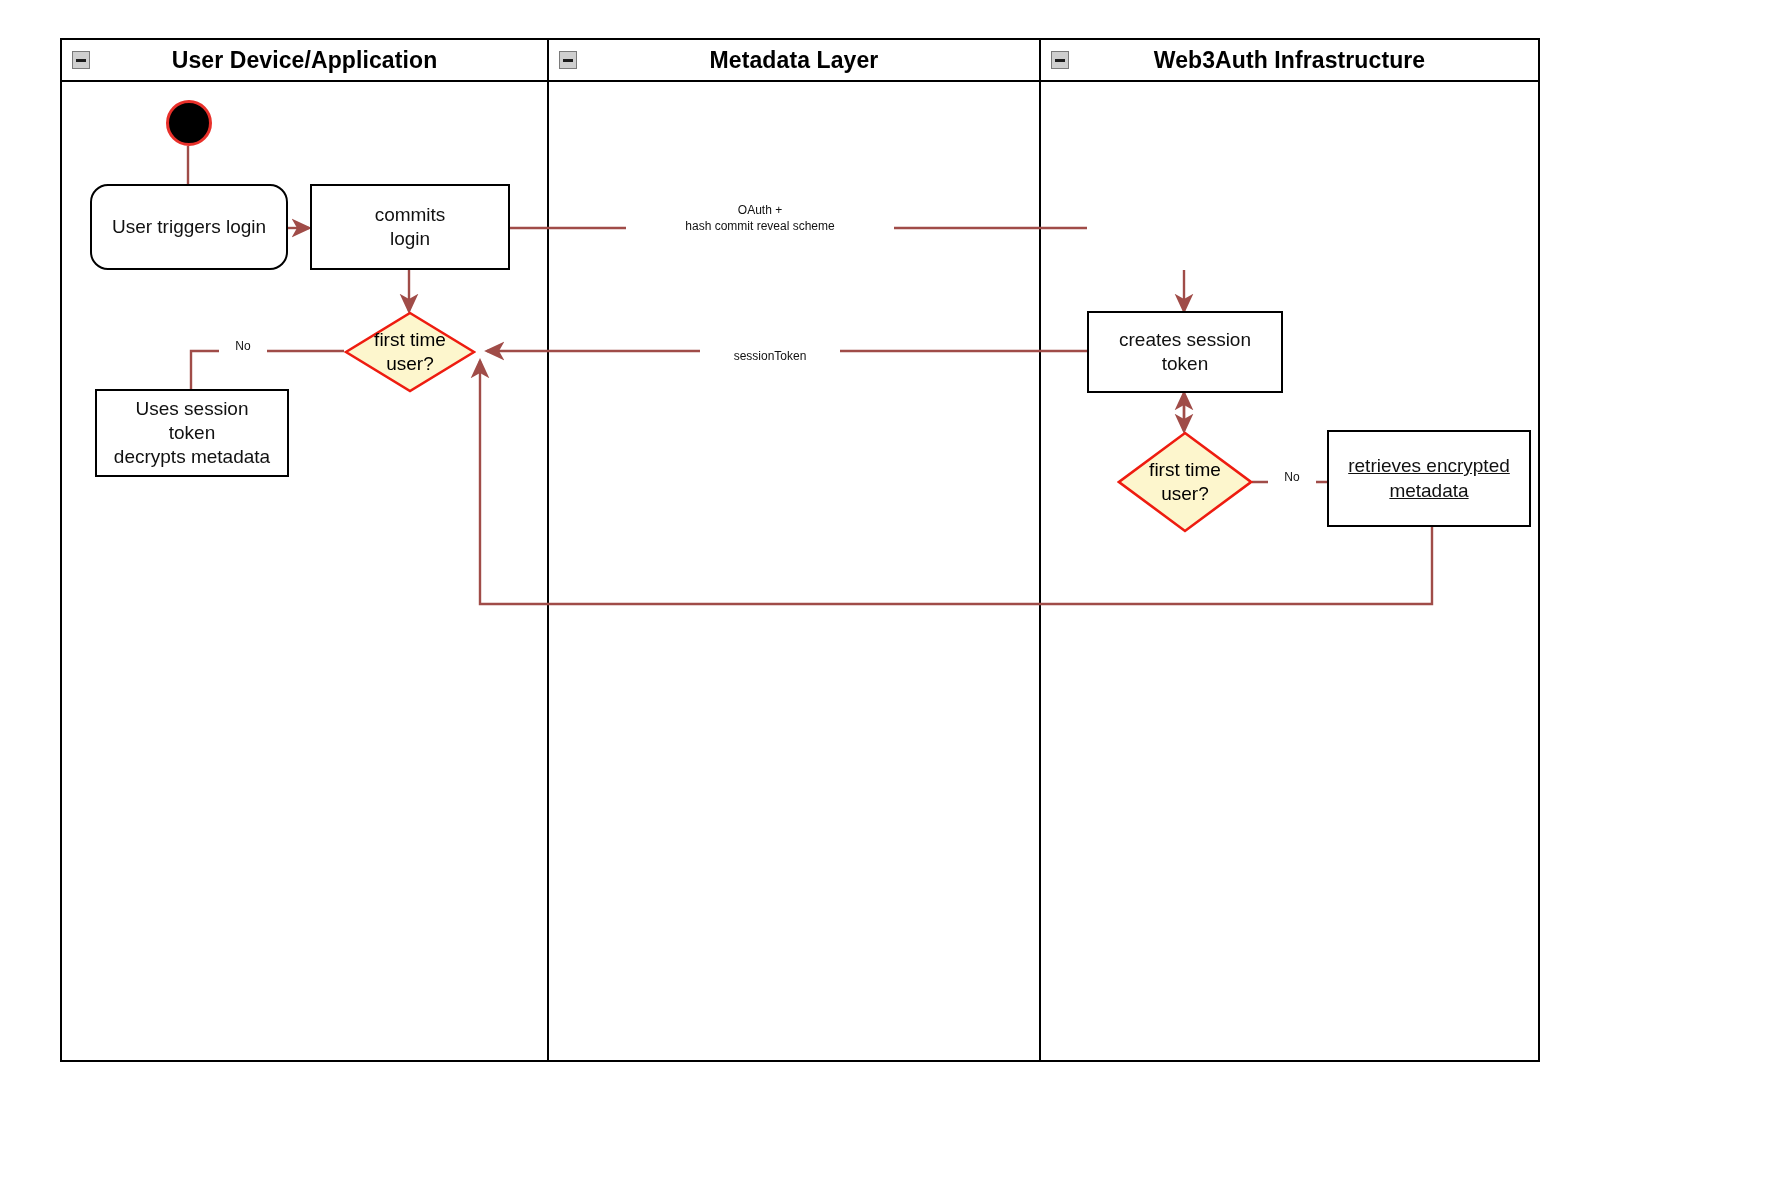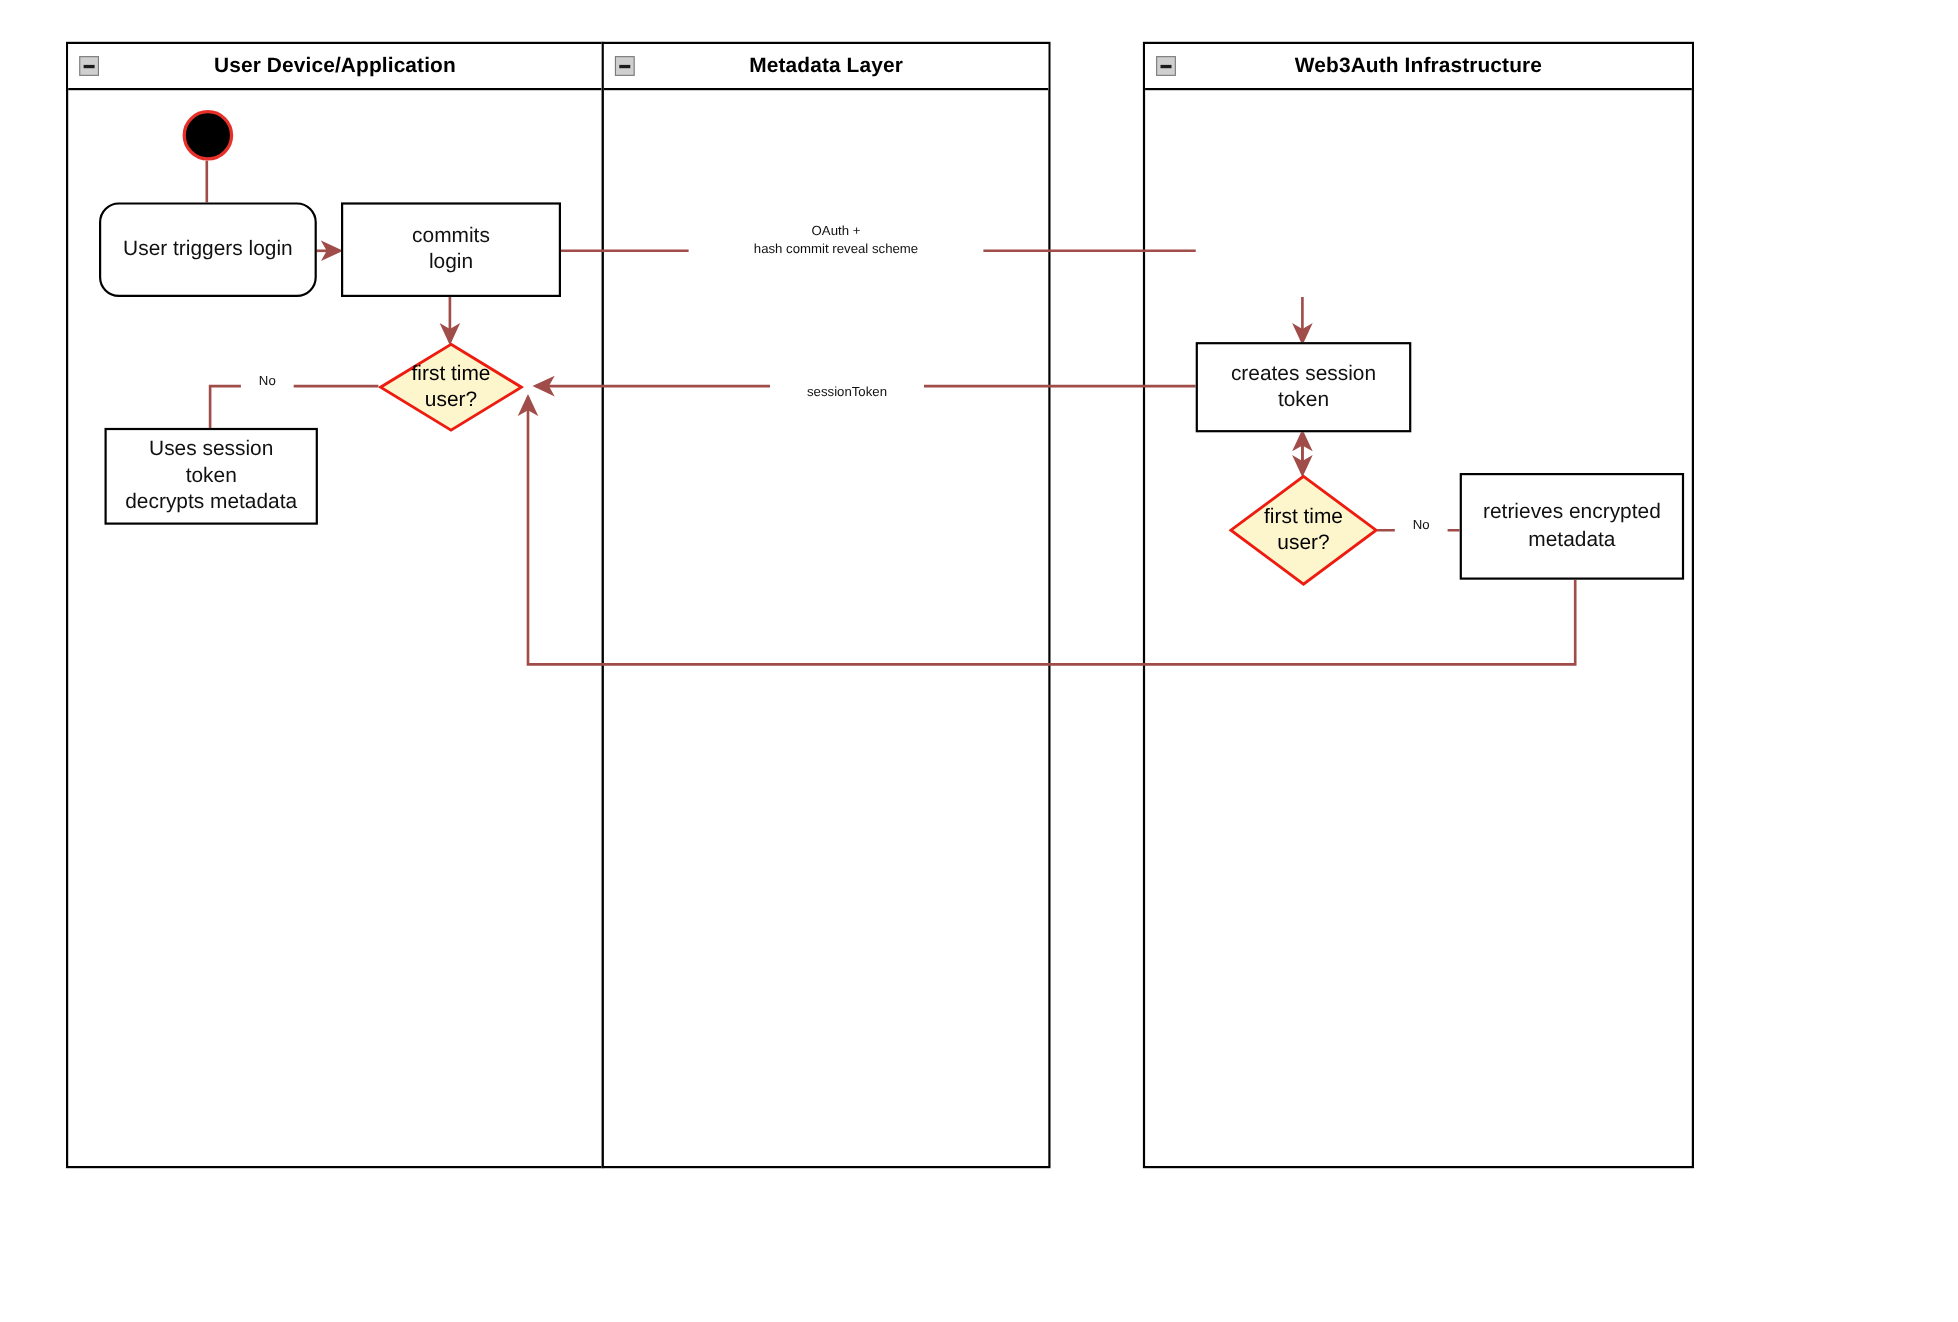--- a/index.html
+++ b/index.html
@@ -3,21 +3,21 @@
 <meta charset="utf-8">
 <title>Web3Auth Login Activity Diagram</title>
 <style>
   html,body{margin:0;padding:0;background:#ffffff;}
   body{font-family:"Liberation Sans",sans-serif;}
   #canvas{position:relative;width:1780px;height:1202px;background:#fff;overflow:hidden;}
 
   .lane{position:absolute;border:2px solid #000;box-sizing:border-box;background:#fff;}
   .lane-header{position:absolute;left:0;top:0;right:0;height:42px;border-bottom:2px solid #000;box-sizing:border-box;
                display:flex;align-items:center;justify-content:center;background:#fff;}
-  .lane-title{font-size:19px;font-weight:bold;color:#000;letter-spacing:0.1px;}
+  .lane-title{font-size:23px;font-weight:bold;color:#000;letter-spacing:0.1px;}
   .collapse-icon{position:absolute;left:10px;top:11px;width:18px;height:18px;border:1px solid #7a7a7a;
                  background:#cfcfcf;box-sizing:border-box;display:flex;align-items:center;justify-content:center;}
   .collapse-icon i{display:block;width:10px;height:3px;background:#1c1c1c;}
 
   .node{position:absolute;box-sizing:border-box;border:2px solid #000;background:#fff;
         display:flex;align-items:center;justify-content:center;text-align:center;
         font-size:19px;color:#111;line-height:1.28;padding:2px 6px;}
 
   .diamond{position:absolute;}
   .diamond svg{position:absolute;left:0;top:0;}
@@ -38,21 +38,21 @@
 
   <div class="lane" style="left:60px;top:38px;width:489px;height:1024px;">
     <div class="lane-header">
       <span class="collapse-icon">
           <i></i>
         </span>
       <span class="lane-title">User Device/Application</span>
     </div>
   </div>
 
-  <div class="lane" style="left:547px;top:38px;width:408px;height:1024px;">
+  <div class="lane" style="left:547px;top:38px;width:494px;height:1024px;">
     <div class="lane-header">
       <span class="collapse-icon">
           <i></i>
         </span>
       <span class="lane-title">Metadata Layer</span>
     </div>
   </div>
 
   <div class="lane" style="left:1039px;top:38px;width:501px;height:1024px;text-align:center;">
     <div class="lane-header">
@@ -127,21 +127,21 @@
   </div>
 
   <div class="diamond" style="left:1117px;top:431px;width:136px;height:102px;">
     <svg width="136" height="102" viewBox="0 0 136 102">
       <polygon points="68,2 134,51 68,100 2,51" fill="#fdf6cd" stroke="#ee1c10" stroke-width="2.6"></polygon>
     </svg>
     <div class="dtext" style="white-space:pre-line">first time
 user?</div>
   </div>
 
-  <div class="node" style="left:1327px;top:430px;width:204px;height:97px;">
+  <div class="node" style="left:1327px;top:430px;width:204px;height:97px;text-decoration:underline;">
     <span style="white-space:pre-line">retrieves encrypted
 metadata</span>
   </div>
 
   <div class="edgelabel" style="left:626px;top:203px;width:258px;">OAuth +
 hash commit reveal scheme</div>
 
   <div class="edgelabel" style="left:700px;top:349px;width:130px;">sessionToken</div>
 
   <div class="edgelabel" style="left:219px;top:339px;width:38px;">No</div>

